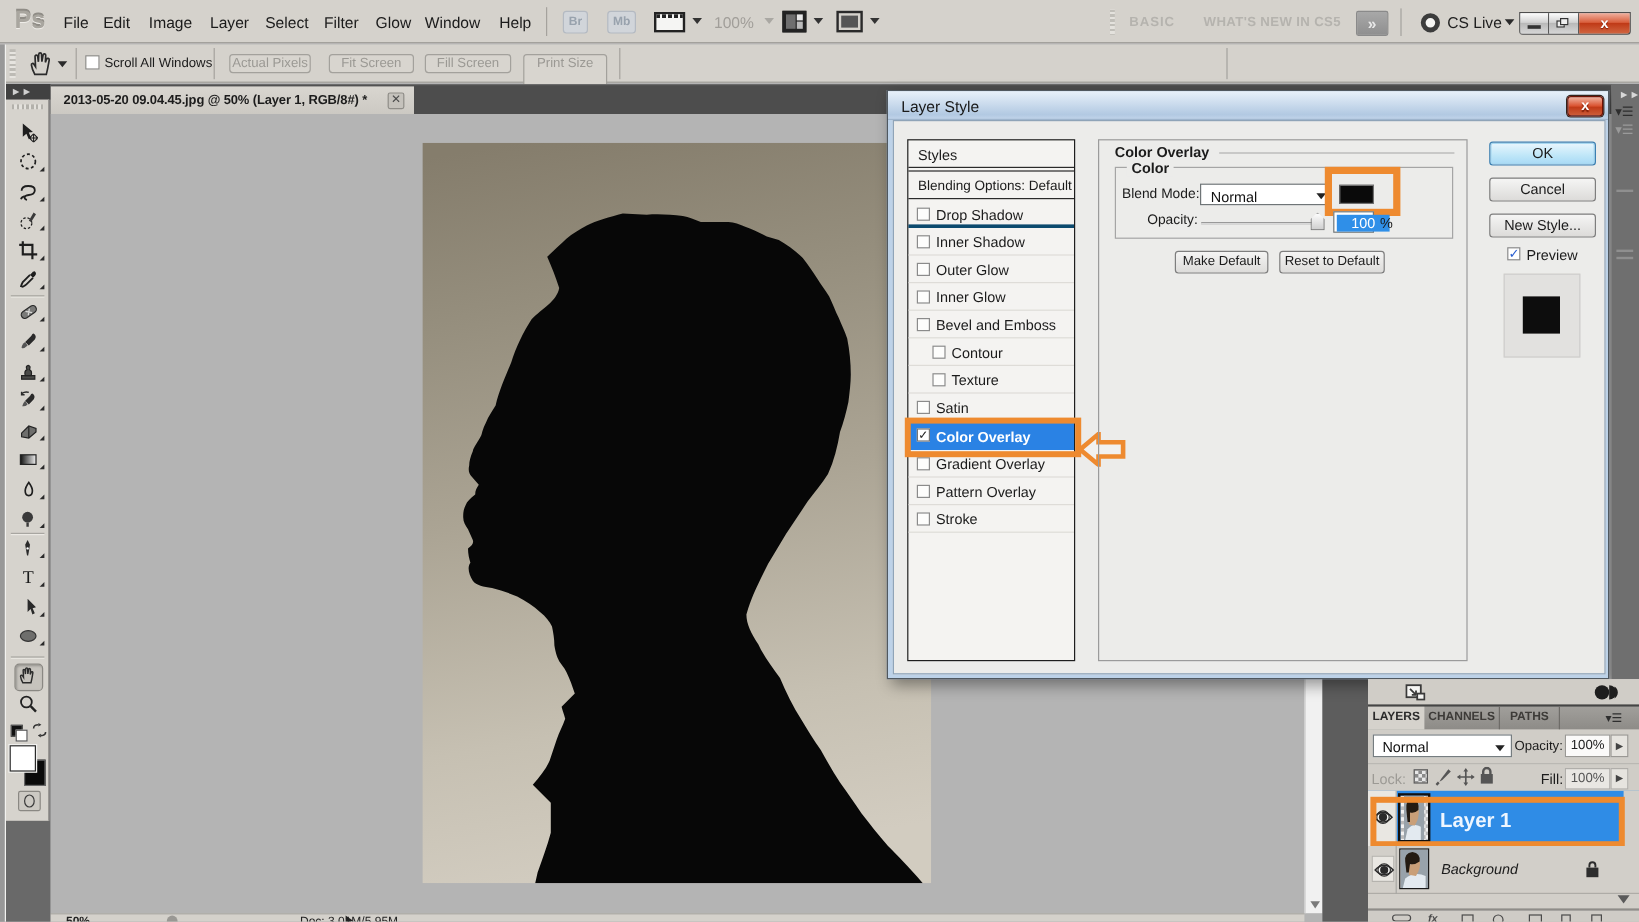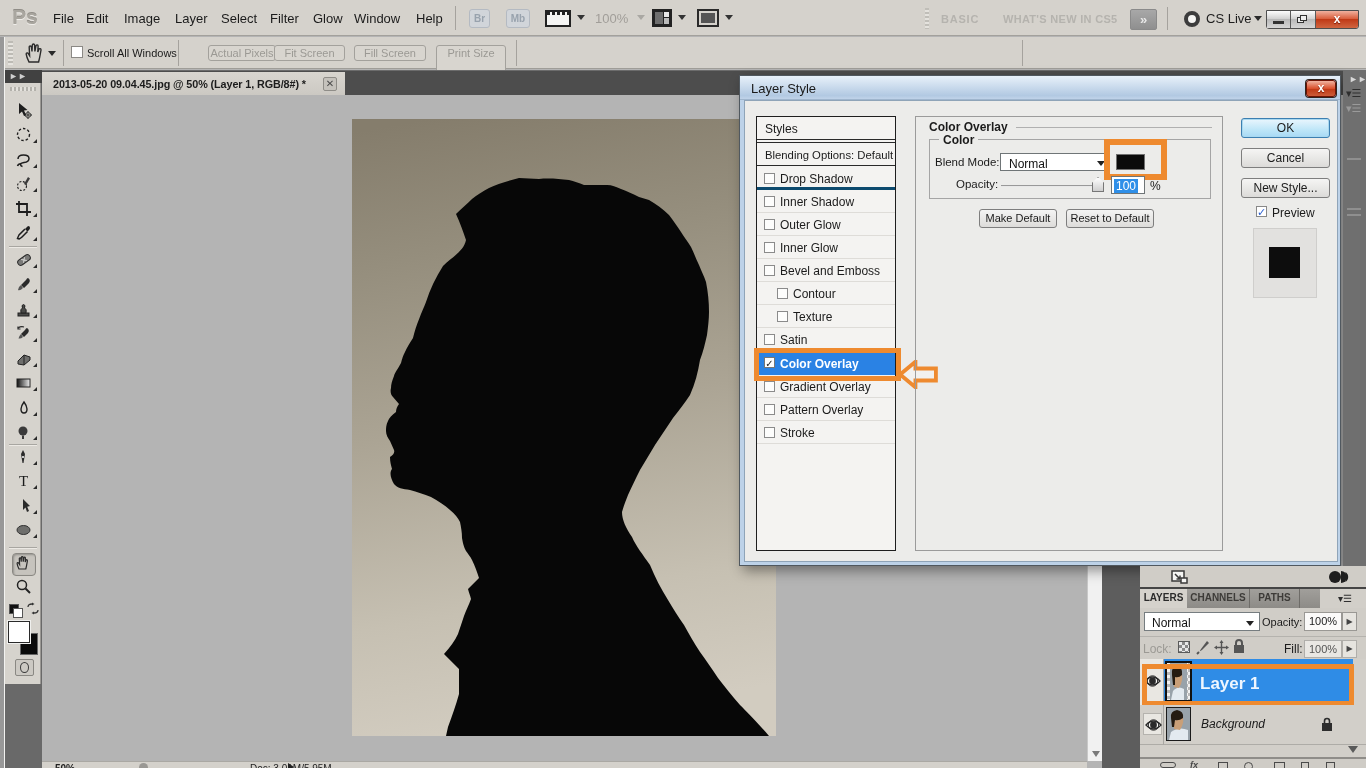--- a/index.html
+++ b/index.html
@@ -70,21 +70,21 @@
   <div class="abs" style="left:8px;top:4px;width:5px;height:24px;background:repeating-linear-gradient(180deg,#bdbbb5 0 2px,#e6e4df 2px 4px);"></div>
 
   <svg class="abs" style="left:24px;top:3px;" width="20" height="24" viewBox="0 0 20 24">
     <path d="M5 22 C3.5 19 2.5 16.5 2.2 14.2 C2 12.8 3.6 12.4 4.3 13.6 L5.6 15.6 L5.2 7.2 C5.1 5.6 7.2 5.5 7.4 7.1 L8 11.5 L8.3 5.2 C8.4 3.6 10.5 3.6 10.6 5.2 L10.9 11.4 L11.9 5.9 C12.2 4.4 14.2 4.6 14.1 6.2 L13.8 12 L14.8 9.4 C15.4 8 17.3 8.6 17 10.1 C16.4 13.4 15.8 17.5 14.6 22 Z" fill="none" stroke="#2b2b2b" stroke-width="1.4"></path>
   </svg>
   <div class="abs" style="left:48px;top:14px;width:0;height:0;border:4px solid transparent;border-top:5px solid #2a2a2a;"></div>
   <div class="abs" style="left:63px;top:3px;width:1px;height:26px;background:#a5a29d;"></div>
   <div class="abs" style="left:71px;top:9px;width:12px;height:12px;background:#fff;border:1px solid #8b8985;"></div>
   <span class="txt" style="left:87px;top:10px;font-size:11px;color:#1b1b1b;">Scroll All Windows</span>
   <div class="abs" style="left:178px;top:3px;width:1px;height:26px;background:#a5a29d;"></div>
-  <div class="abs" style="left:191px;top:8px;width:68px;height:16px;border:1px solid #a3a19c;border-radius:3px;background:#d8d5cf;color:#9b9994;font-size:11px;text-align:center;line-height:14px;margin-left:17px;">Actual Pixels</div>
+  <div class="abs" style="left:191px;top:8px;width:68px;height:16px;border:1px solid #a3a19c;border-radius:3px;background:#d8d5cf;color:#9b9994;font-size:11px;text-align:center;line-height:14px;">Actual Pixels</div>
   <div class="abs" style="left:274px;top:8px;width:71px;height:16px;border:1px solid #a3a19c;border-radius:3px;background:#d8d5cf;color:#9b9994;font-size:11px;text-align:center;line-height:14px;">Fit Screen</div>
   <div class="abs" style="left:354px;top:8px;width:72px;height:16px;border:1px solid #a3a19c;border-radius:3px;background:#d8d5cf;color:#9b9994;font-size:11px;text-align:center;line-height:14px;">Fill Screen</div>
   <div class="abs" style="left:436px;top:8px;width:70px;height:29px;border:1px solid #a3a19c;border-radius:3px;background:#d8d5cf;color:#9b9994;font-size:11px;text-align:center;line-height:14px;">Print Size</div>
   <div class="abs" style="left:516px;top:3px;width:1px;height:26px;background:#a5a29d;"></div>
   <div class="abs" style="left:1022px;top:3px;width:1px;height:26px;background:#a5a29d;"></div>
 </div>
 
 <div class="abs" id="tabwell" style="left:42px;top:70px;width:1301px;height:25px;background:#4d4d4d;border-top:1px solid #6b6b6b;">
   <div class="abs" style="left:0;top:1px;width:303px;height:24px;background:linear-gradient(#d9d6d0,#cbc8c2);">
     <span class="txt" style="left:11px;top:6px;font-size:10.8px;font-weight:bold;color:#1c1c1c;letter-spacing:-0.1px;">2013-05-20 09.04.45.jpg @ 50% (Layer 1, RGB/8#) *</span>
@@ -345,21 +345,21 @@
       <div class="abs" style="left:84px;top:36px;width:110px;height:18px;background:#fff;border:1px solid #6f7577;">
         <span class="txt" style="left:8px;top:3px;font-size:12px;color:#111;">Normal</span>
         <div class="abs" style="left:96px;top:7px;width:0;height:0;border:4px solid transparent;border-top:5px solid #222;"></div>
       </div>
       <div class="abs" style="left:200px;top:37px;width:29px;height:16px;background:#0a0a0a;border:1px solid #707070;"></div>
       <div class="abs" style="left:188px;top:22px;width:63px;height:41px;border:6px solid #ee8a2f;"></div>
       <span class="txt" style="left:40px;top:61px;font-size:11.5px;color:#1b1b1b;">Opacity:</span>
       <div class="abs" style="left:85px;top:68px;width:98px;height:2px;background:#999;border-bottom:1px solid #e8e8e8;"></div>
       <div class="abs" style="left:176px;top:60px;width:12px;height:15px;background:linear-gradient(#fdfdfd,#cfcfcf);border:1px solid #777;clip-path:polygon(50% 0,100% 38%,100% 100%,0 100%,0 38%);"></div>
       <div class="abs" style="left:195px;top:59px;width:34px;height:18px;background:#fff;border:1px solid #6f7577;">
-        <span class="txt" style="left:2px;top:2px;font-size:12px;color:#fff;background:#2f8fe8;padding:0 2px;">100</span>
+        <span class="txt" style="left:2px;top:2px;font-size:12px;color:#fff;background:#2f8fe8;padding:0 12px;">100</span>
       </div>
       <span class="txt" style="left:234px;top:62px;font-size:12px;color:#1b1b1b;">%</span>
       <div class="abs" style="left:63px;top:92px;width:78px;height:19px;background:linear-gradient(#f4f4f3,#dddcda);border:1px solid #7e7e7e;border-radius:3px;font-size:11px;white-space:nowrap;color:#1b1b1b;text-align:center;line-height:17px;">Make Default</div>
       <div class="abs" style="left:150px;top:92px;width:88px;height:19px;background:linear-gradient(#f4f4f3,#dddcda);border:1px solid #7e7e7e;border-radius:3px;font-size:11px;white-space:nowrap;color:#1b1b1b;text-align:center;line-height:17px;">Reset to Default</div>
     </div>
 
     <div class="abs" style="left:496px;top:17px;width:89px;height:20px;background:linear-gradient(#eaf6fd,#bee6f8 60%,#a7d9f5);border:1px solid #3c7fb1;border-radius:3px;font-size:12px;color:#1b1b1b;text-align:center;line-height:18px;box-shadow:0 0 0 1px #a8d8f0 inset;">OK</div>
     <div class="abs" style="left:496px;top:47px;width:89px;height:20px;background:linear-gradient(#f5f5f4,#dcdbd9);border:1px solid #7e7e7e;border-radius:3px;font-size:12px;color:#1b1b1b;text-align:center;line-height:18px;">Cancel</div>
     <div class="abs" style="left:496px;top:77px;width:89px;height:20px;background:linear-gradient(#f5f5f4,#dcdbd9);border:1px solid #7e7e7e;border-radius:3px;font-size:12px;color:#1b1b1b;text-align:center;line-height:18px;">New Style...</div>
     <div class="abs" style="left:511px;top:105px;width:11px;height:11px;background:#fff;border:1px solid #888;color:#2a5fd0;font-size:11px;line-height:10px;text-align:center;">✓</div>
@@ -387,21 +387,21 @@
       <rect x="10" y="8" width="6" height="5" fill="#f5f5f3" stroke="#3a3a3a" stroke-width="1.5"></rect>
     </svg>
     <svg class="abs" style="left:188px;top:3px;" width="22" height="16" viewBox="0 0 22 16">
       <circle cx="7" cy="8" r="6" fill="#1e1e1e"></circle>
       <path d="M13 2 a6 6 0 0 1 0 12 z" fill="#1e1e1e"></path>
       <path d="M17.5 3 a6 6 0 0 1 0 10 z" fill="#1e1e1e"></path>
     </svg>
   </div>
   <div class="abs" style="left:0;top:21px;width:226px;height:2px;background:#454545;"></div>
 
-  <div class="abs" style="left:0;top:23px;width:180px;height:19px;background:linear-gradient(#a19f9b,#8d8b87);">
+  <div class="abs" style="left:0;top:23px;width:226px;height:19px;background:linear-gradient(#a19f9b,#8d8b87);">
     <div class="abs" style="left:0;top:0;width:47px;height:19px;background:#d5d2cc;font-size:10px;font-weight:bold;color:#2b2b2b;text-align:center;line-height:18px;">LAYERS</div>
     <div class="abs" style="left:47px;top:0;width:63px;height:19px;border-right:1px solid #6e6c68;font-size:10px;font-weight:bold;color:#3d3b38;text-align:center;line-height:18px;">CHANNELS</div>
     <div class="abs" style="left:110px;top:0;width:50px;height:19px;border-right:1px solid #6e6c68;font-size:10px;font-weight:bold;color:#3d3b38;text-align:center;line-height:18px;">PATHS</div>
     <div class="abs" style="left:198px;top:4px;color:#2e2e2e;font-size:10px;">▾☰</div>
   </div>
 
   <div class="abs" style="left:0;top:42px;width:226px;height:29px;background:#d0cdc7;border-bottom:1px solid #b5b3ae;">
     <div class="abs" style="left:4px;top:4px;width:116px;height:19px;background:#fff;border:1px solid #767d80;">
       <span class="txt" style="left:7px;top:3px;font-size:12px;color:#111;">Normal</span>
       <div class="abs" style="left:101px;top:8px;width:0;height:0;border:4px solid transparent;border-top:5px solid #222;"></div>

